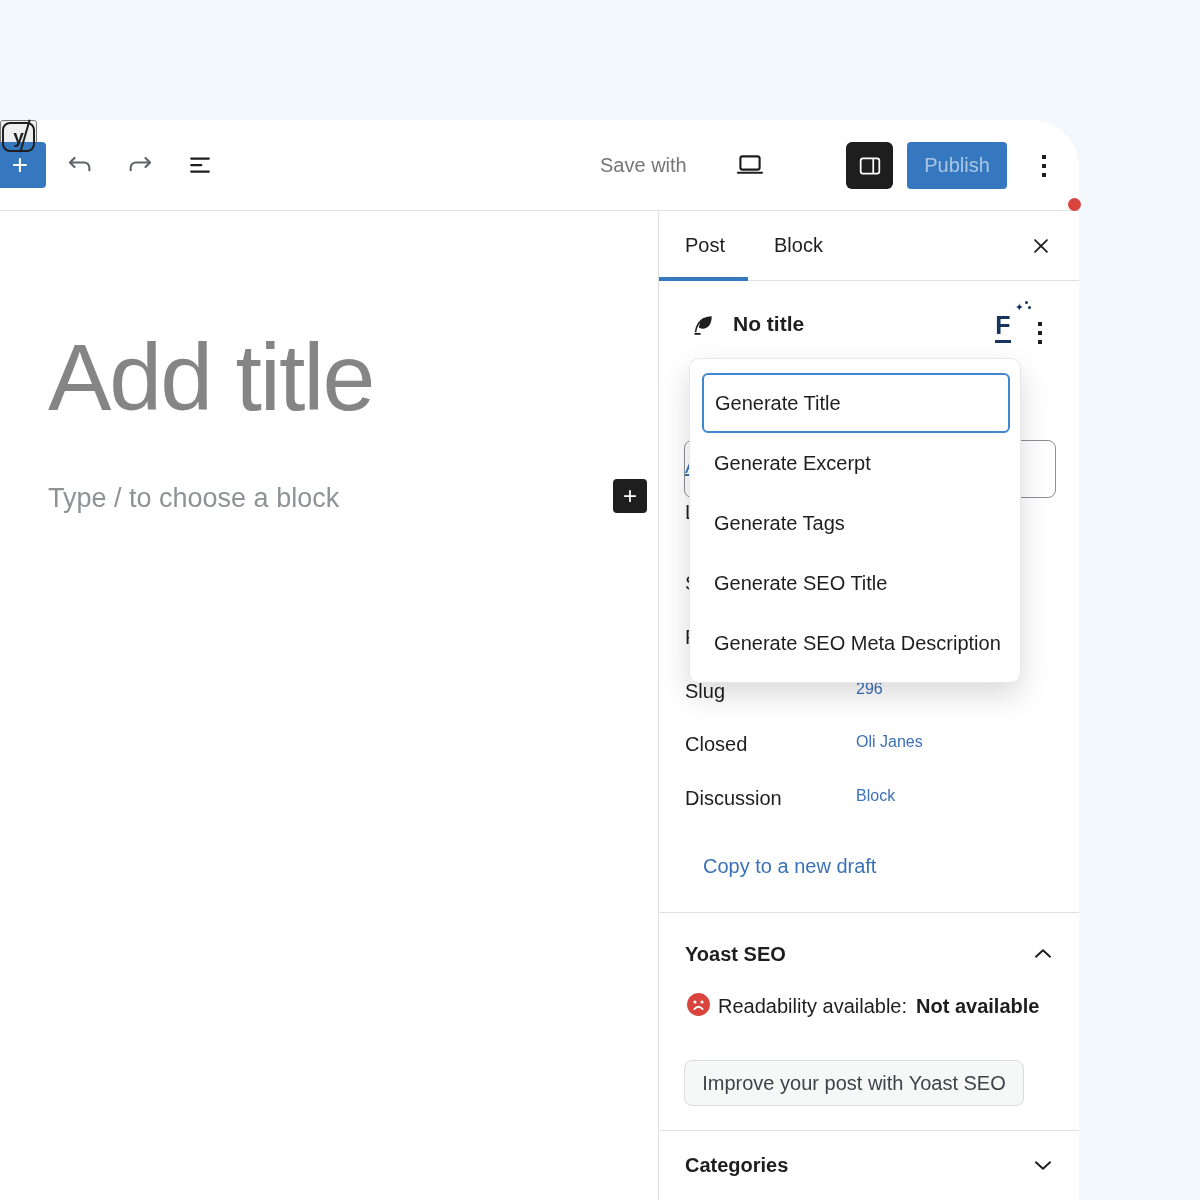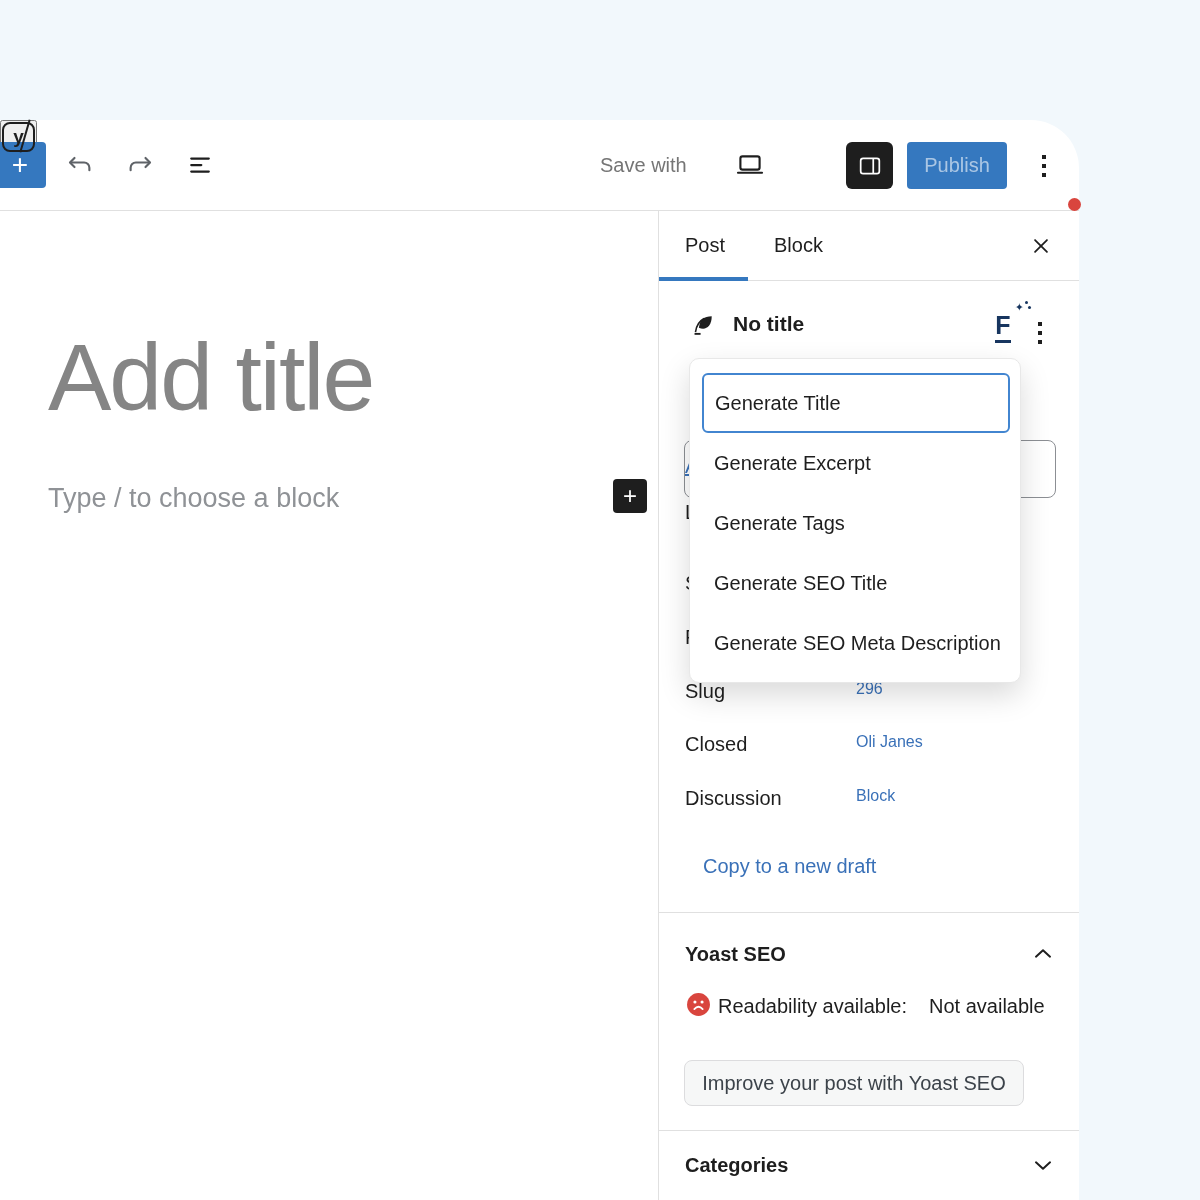--- a/index.html
+++ b/index.html
@@ -70,21 +70,21 @@
   .divider{position:absolute;left:0;width:100%;height:1px;background:var(--border)}
   .d1{top:631px}.d2{top:849px}
 
   .panel-title{position:absolute;left:26px;font-size:20px;font-weight:600;color:var(--text)}
   .pt-yoast{top:662px}.pt-cat{top:873px}
   .chev{position:absolute;left:364px;width:40px;height:30px}
   .ch-yoast{top:658px}.ch-cat{top:869px}
 
   .sadface{position:absolute;left:27px;top:711px}
   .readability{position:absolute;left:59px;top:714px;font-size:20px;color:var(--text)}
-  .readability strong{font-weight:400;margin-left:22px}
+  .readability strong{font-weight:700;margin-left:9px}
   .improve-btn{position:absolute;left:25px;top:779px;width:340px;height:46px;background:#f6f7f7;border:1px solid #dcdcde;border-radius:8px;font-size:20px;color:#3c434a;cursor:pointer}
 
   
   .dropdown{position:absolute;left:30px;top:147px;width:332px;height:325px;background:#fff;border:1px solid #e8e8e8;border-radius:10px;box-shadow:0 12px 30px rgba(0,0,0,.15);padding-top:14px;z-index:50}
   .dd-item{height:60px;display:flex;align-items:center;padding-left:24px;font-size:20px;color:var(--text);background:none;border:none;width:100%;text-align:left;cursor:pointer}
   .dd-item.focused{height:60px;margin:0 12px;width:308px;border:2px solid var(--focus);border-radius:6px;padding-left:11px}
 
   svg{display:block}
 </style>
 </head>

